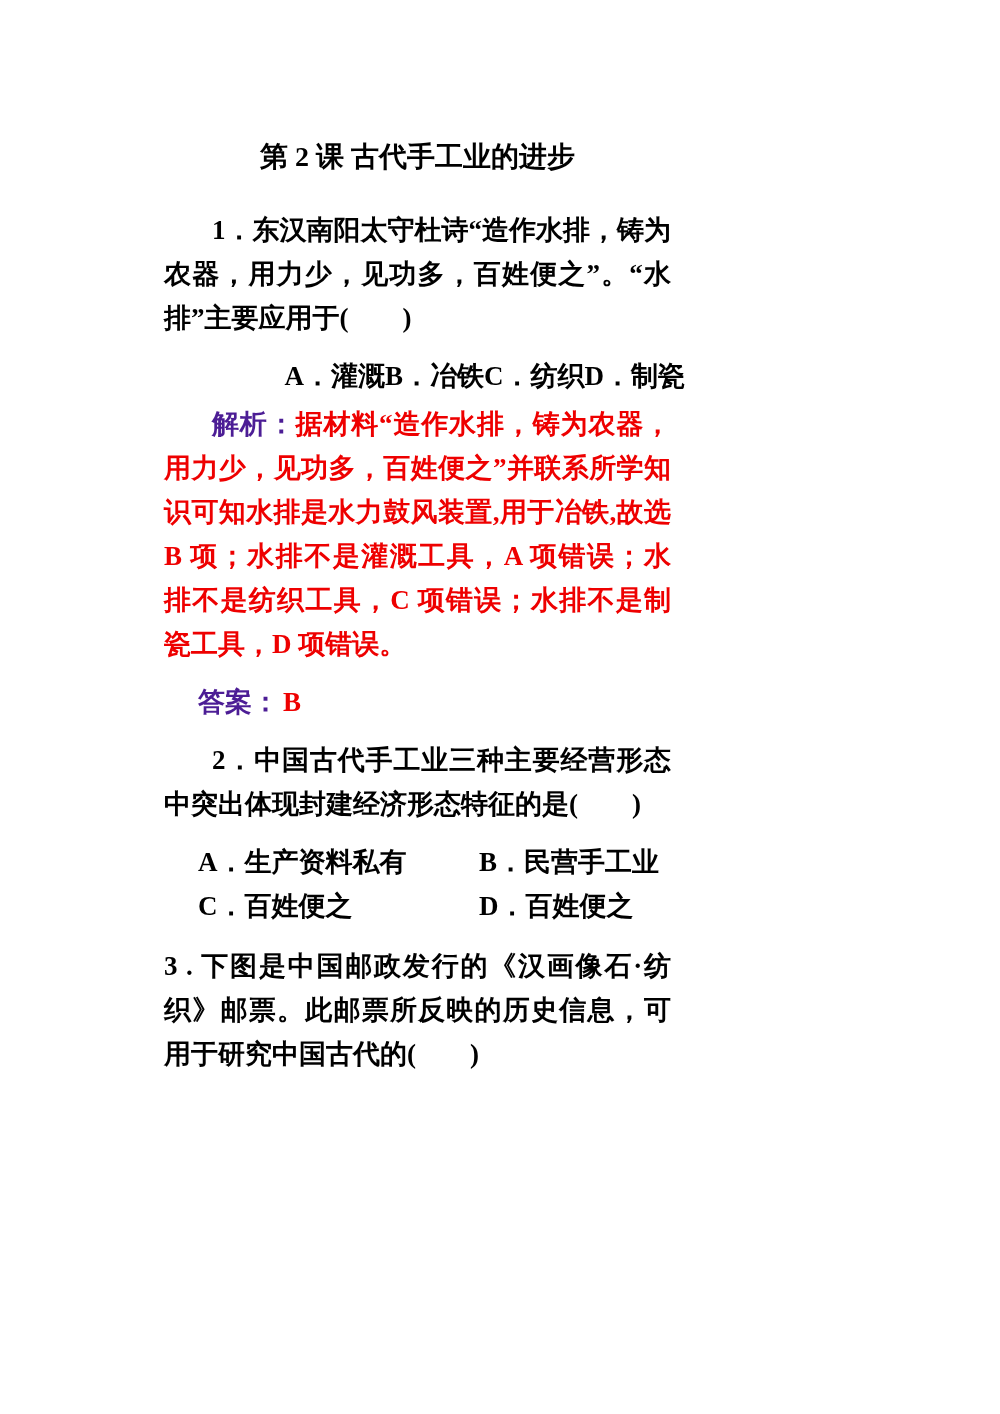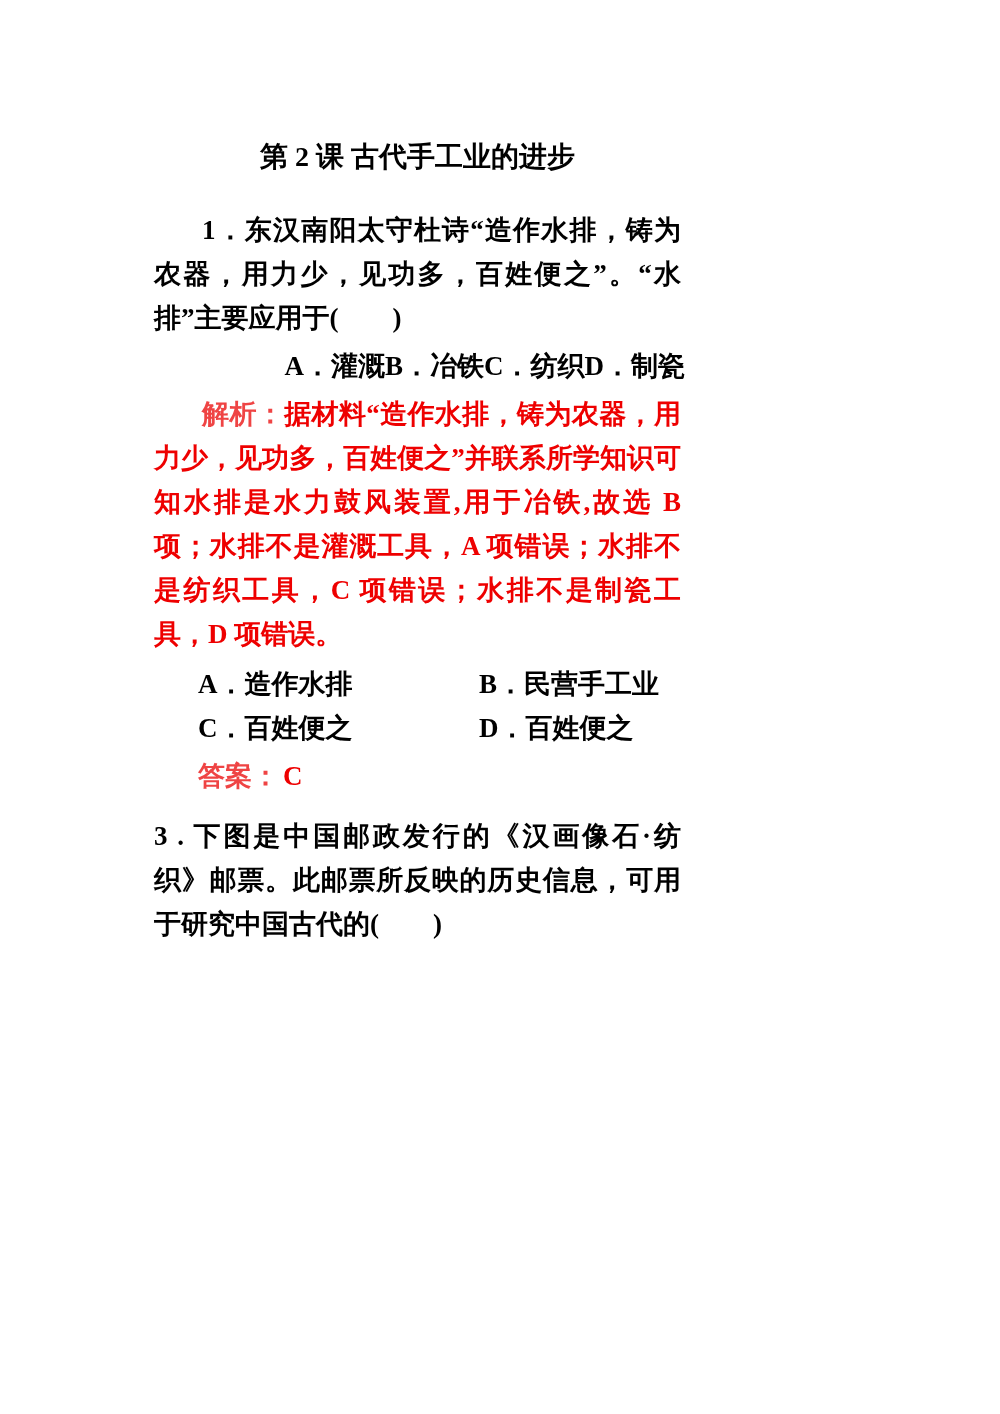--- a/index.html
+++ b/index.html
@@ -25,21 +25,21 @@
   .doc-title {
     text-align: center;
     font-size: 28px;
     line-height: 34px;
     margin: 0 0 34px 0;
   }
   .section-heading {
     text-indent: 48px;
     margin: 0 0 6px 0;
   }
-  p { margin: 4px; }
+  p { margin: 14px; }
   .stem {
     text-indent: 48px;
     text-align: justify;
   }
   .stem.no-indent {
     text-indent: 0;
   }
   .options-row {
     display: flex;
     justify-content: flex-end;
@@ -54,21 +54,21 @@
     display: inline-block;
     width: 281px;
   }
   .analysis {
     text-indent: 48px;
     text-align: justify;
     color: #ee0000;
     margin-top: 4px;
   }
   .label-blue {
-    color: #ef4444;
+    color: #4c1d95;
   }
   .answer-line {
     margin-left: 48px;
   }
   .answer-letter {
     color: #ee0000;
     margin-left: 4px;
   }
   .q-block { margin: 0; }
   .q3-block { margin-top: 16px; }
@@ -86,34 +86,35 @@
       <p class="stem">1．东汉南阳太守杜诗“造作水排，铸为农器，用力少，见功多，百姓便之”。“水排”主要应用于(　　)</p>
       <div class="options-row">
         <span>A．灌溉</span>
         <span>B．冶铁</span>
         <span>C．纺织</span>
         <span>D．制瓷</span>
       </div>
       <p class="analysis">
         <span class="label-blue">解析：</span><span>据材料“造作水排，铸为农器，用力少，见功多，百姓便之”并联系所学知识可知水排是水力鼓风装置,用于冶铁,故选 B 项；水排不是灌溉工具，A 项错误；水排不是纺织工具，C 项错误；水排不是制瓷工具，D 项错误。</span>
       </p>
+      <p class="answer-line">
+        <span class="label-blue">答案：</span><span class="answer-letter">B</span>
+      </p>
     </div>
 
     <div class="q-block">
+      <p class="stem">2．中国古代手工业三种主要经营形态中突出体现封建经济形态特征的是(　　)</p>
       <div class="options-grid">
         <div>
-          <span class="opt-col1">A．造作水排</span><span>B．民营手工业</span>
+          <span class="opt-col1">A．生产资料私有</span><span>B．民营手工业</span>
         </div>
         <div>
           <span class="opt-col1">C．百姓便之</span><span>D．百姓便之</span>
         </div>
       </div>
-      <p class="answer-line">
-        <span class="label-blue">答案：</span><span class="answer-letter">C</span>
-      </p>
     </div>
 
     <div class="q-block q3-block">
       <p class="stem no-indent">3 . 下图是中国邮政发行的《汉画像石·纺织》邮票。此邮票所反映的历史信息，可用于研究中国古代的(　　)</p>
     </div>
 
   </div>
 </div>
 
 </body></html>

